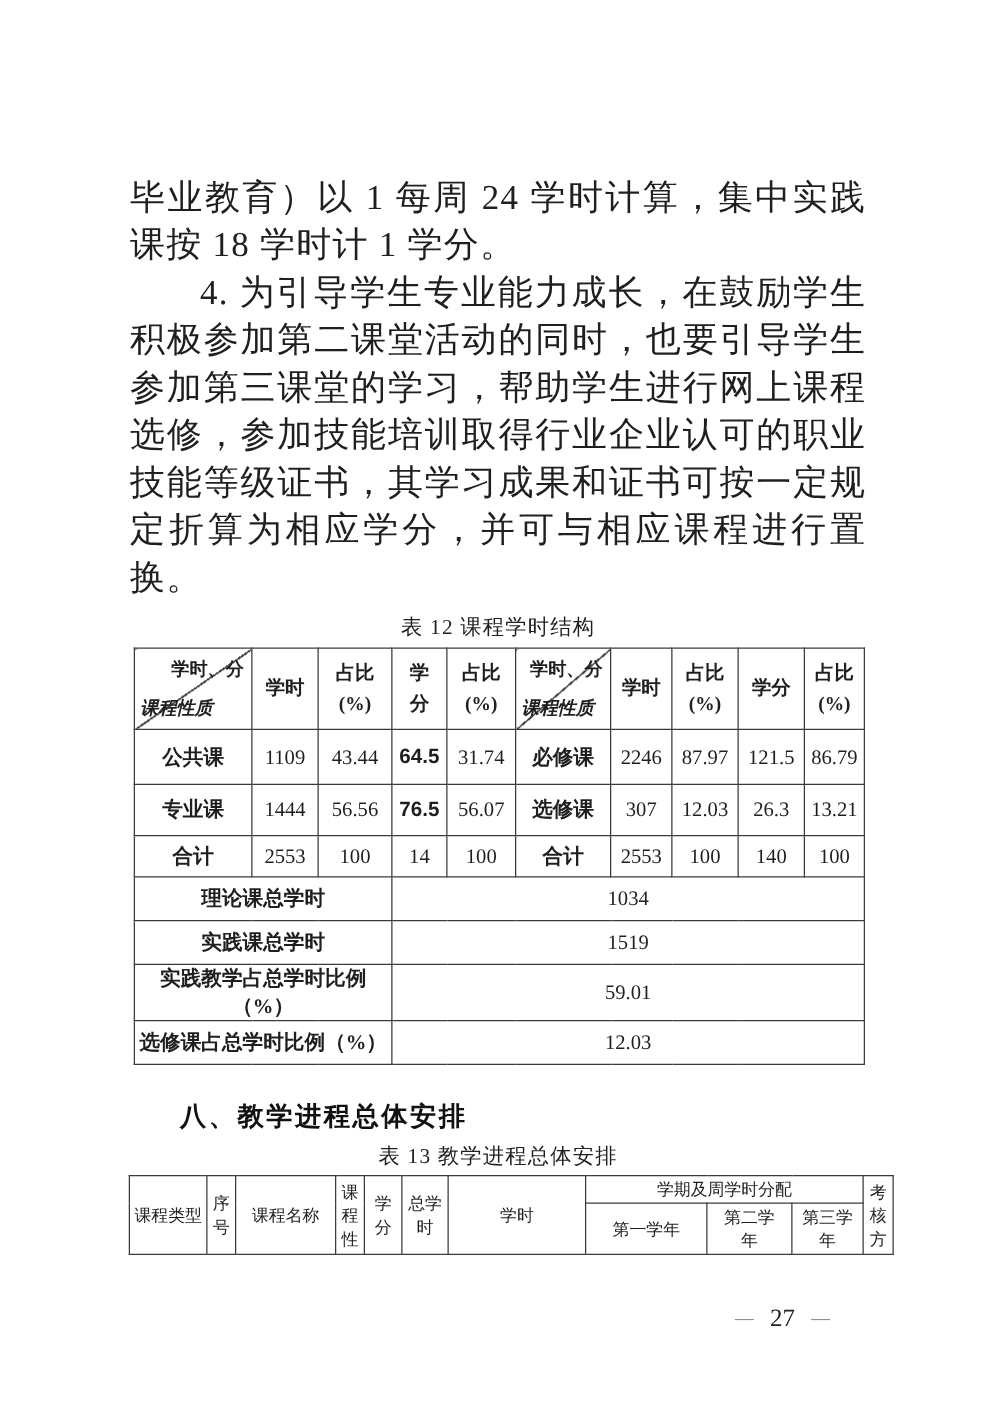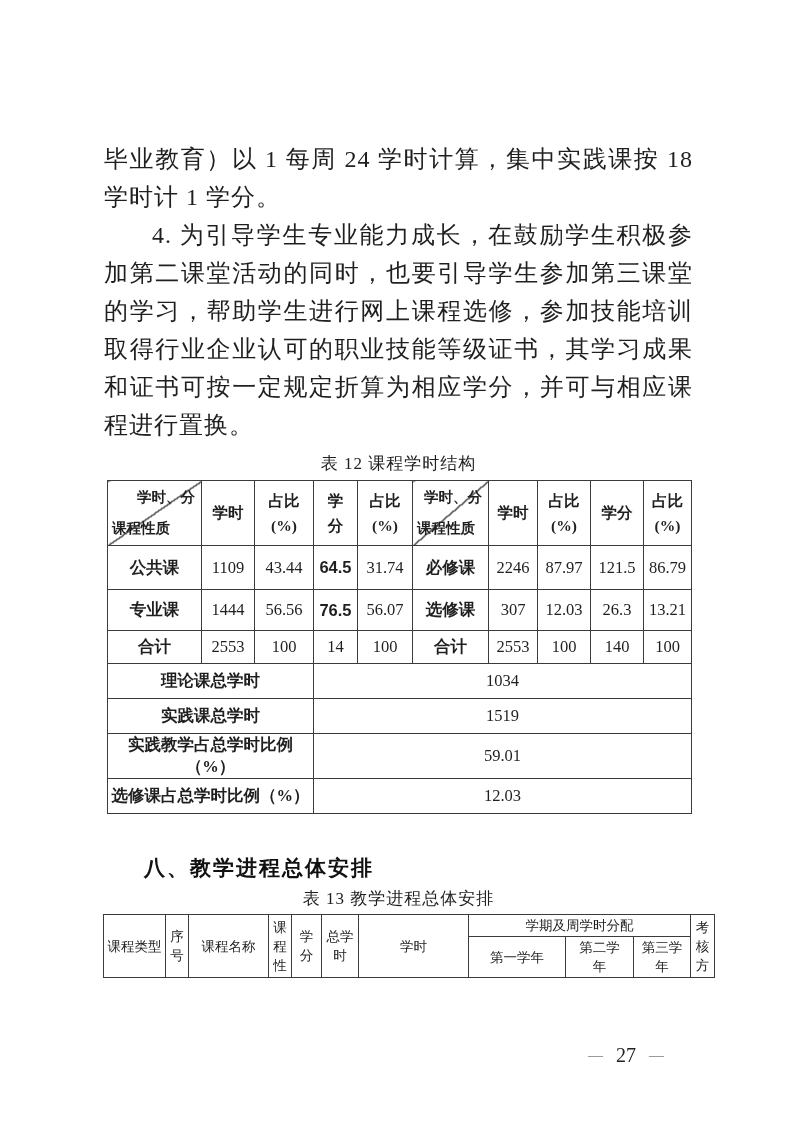--- a/index.html
+++ b/index.html
@@ -1,19 +1,19 @@
 <!DOCTYPE html>
 <html><head>
 <meta charset="utf-8">
 <style>
   html,body{margin:0;padding:0;background:#ffffff;}
   body{width:793px;height:1122px;position:relative;overflow:hidden;
        font-family:"Liberation Serif","DejaVu Serif",serif;color:#1f1f1f;}
   .content{position:absolute;left:104px;top:140px;width:589px;}
-  p.doc{margin:0;font-size:24px;line-height:38px;letter-spacing:1px;
+  p.doc{margin:0;font-size:28px;line-height:38px;letter-spacing:1px;
         text-align:justify;text-justify:inter-ideograph;}
   p.indent{text-indent:2em;}
   .caption{text-align:center;font-size:17px;letter-spacing:1px;margin:8px 0 4px 0;line-height:24px;}
   
   table{border-collapse:collapse;table-layout:fixed;}
   .t12{width:584px;margin-left:3px;}
   .t12 td{border:1px solid #3b3b3b;text-align:center;vertical-align:middle;
           font-size:16.5px;padding:0;overflow:hidden;}
   .t12 tr.hrow{height:65px;}
   .t12 tr.r1{height:44px;}
@@ -22,24 +22,24 @@
   .t12 tr.srow{height:35px;}
   .t12 .hdr{font-weight:bold;font-size:15.5px;white-space:pre-line;line-height:1.62;}
   .t12 .lbl{font-weight:bold;font-size:16.5px;}
   .t12 .sum-label{font-weight:bold;font-size:16.5px;}
   .sans-num{font-family:"Liberation Sans","DejaVu Sans",sans-serif;font-size:15px;font-weight:600;}
   td.diag{position:relative;
     background-image:linear-gradient(to bottom right,
       transparent calc(50% - 0.7px), #3b3b3b calc(50% - 0.7px),
       #3b3b3b calc(50% + 0.7px), transparent calc(50% + 0.7px));}
   td.diag .dtop{position:absolute;top:7px;right:6px;font-weight:bold;font-size:14.5px;}
-  td.diag .dbot{position:absolute;bottom:7px;left:4px;font-weight:bold;font-size:14.5px;}
+  td.diag .dbot{position:absolute;bottom:7px;left:4px;font-weight:bold;font-size:14.5px;font-style:italic;}
   
   h2.sec{font-family:"Liberation Sans","DejaVu Sans",sans-serif;font-weight:bold;
-         font-size:21px;letter-spacing:2px;margin:39px 0 4px 40px;line-height:30px;color:#111;}
+         font-size:21px;letter-spacing:2px;margin:27px 0 4px 40px;line-height:30px;color:#111;}
   .t13{width:611px;margin-left:-1px;}
   .t13 td{border:1px solid #3b3b3b;text-align:center;vertical-align:middle;
           font-size:13.5px;padding:1px 1px;white-space:pre-line;line-height:1.42;overflow:hidden;}
   .t13 tr.ra{height:21px;}
   .t13 tr.rb{height:39px;}
   
   .footer{position:absolute;top:1044px;left:588px;display:flex;align-items:center;gap:13px;}
   .footer .dash{color:#7a7a7a;font-size:15px;}
   .footer .num{color:#222;font-size:20px;}
 </style>

